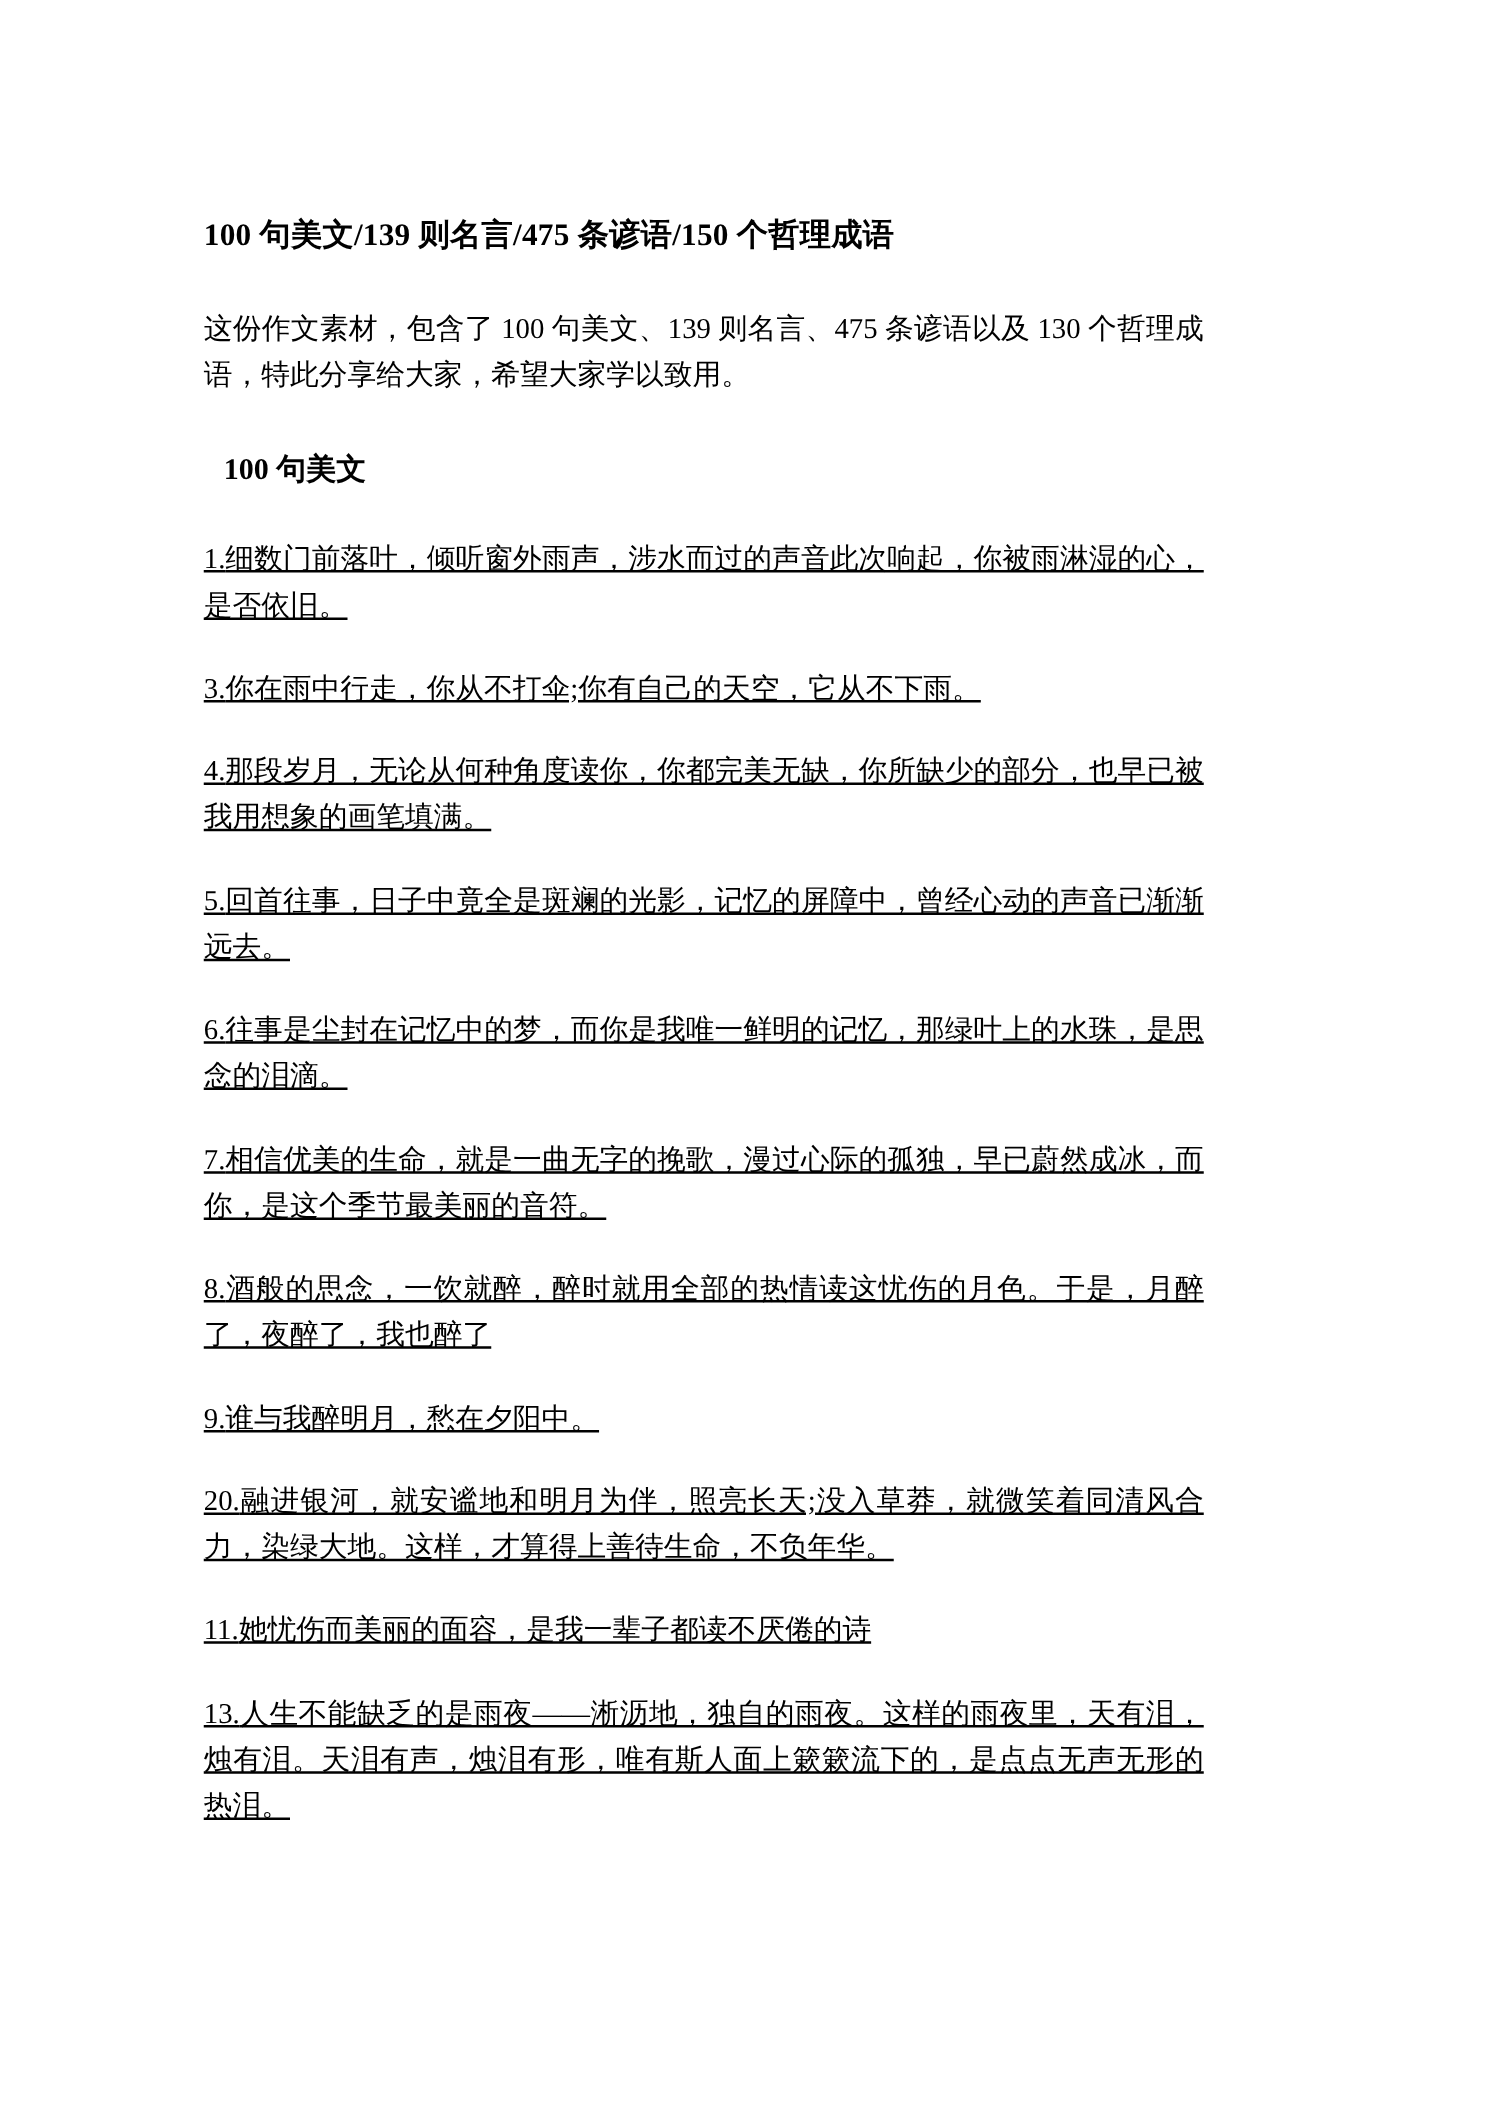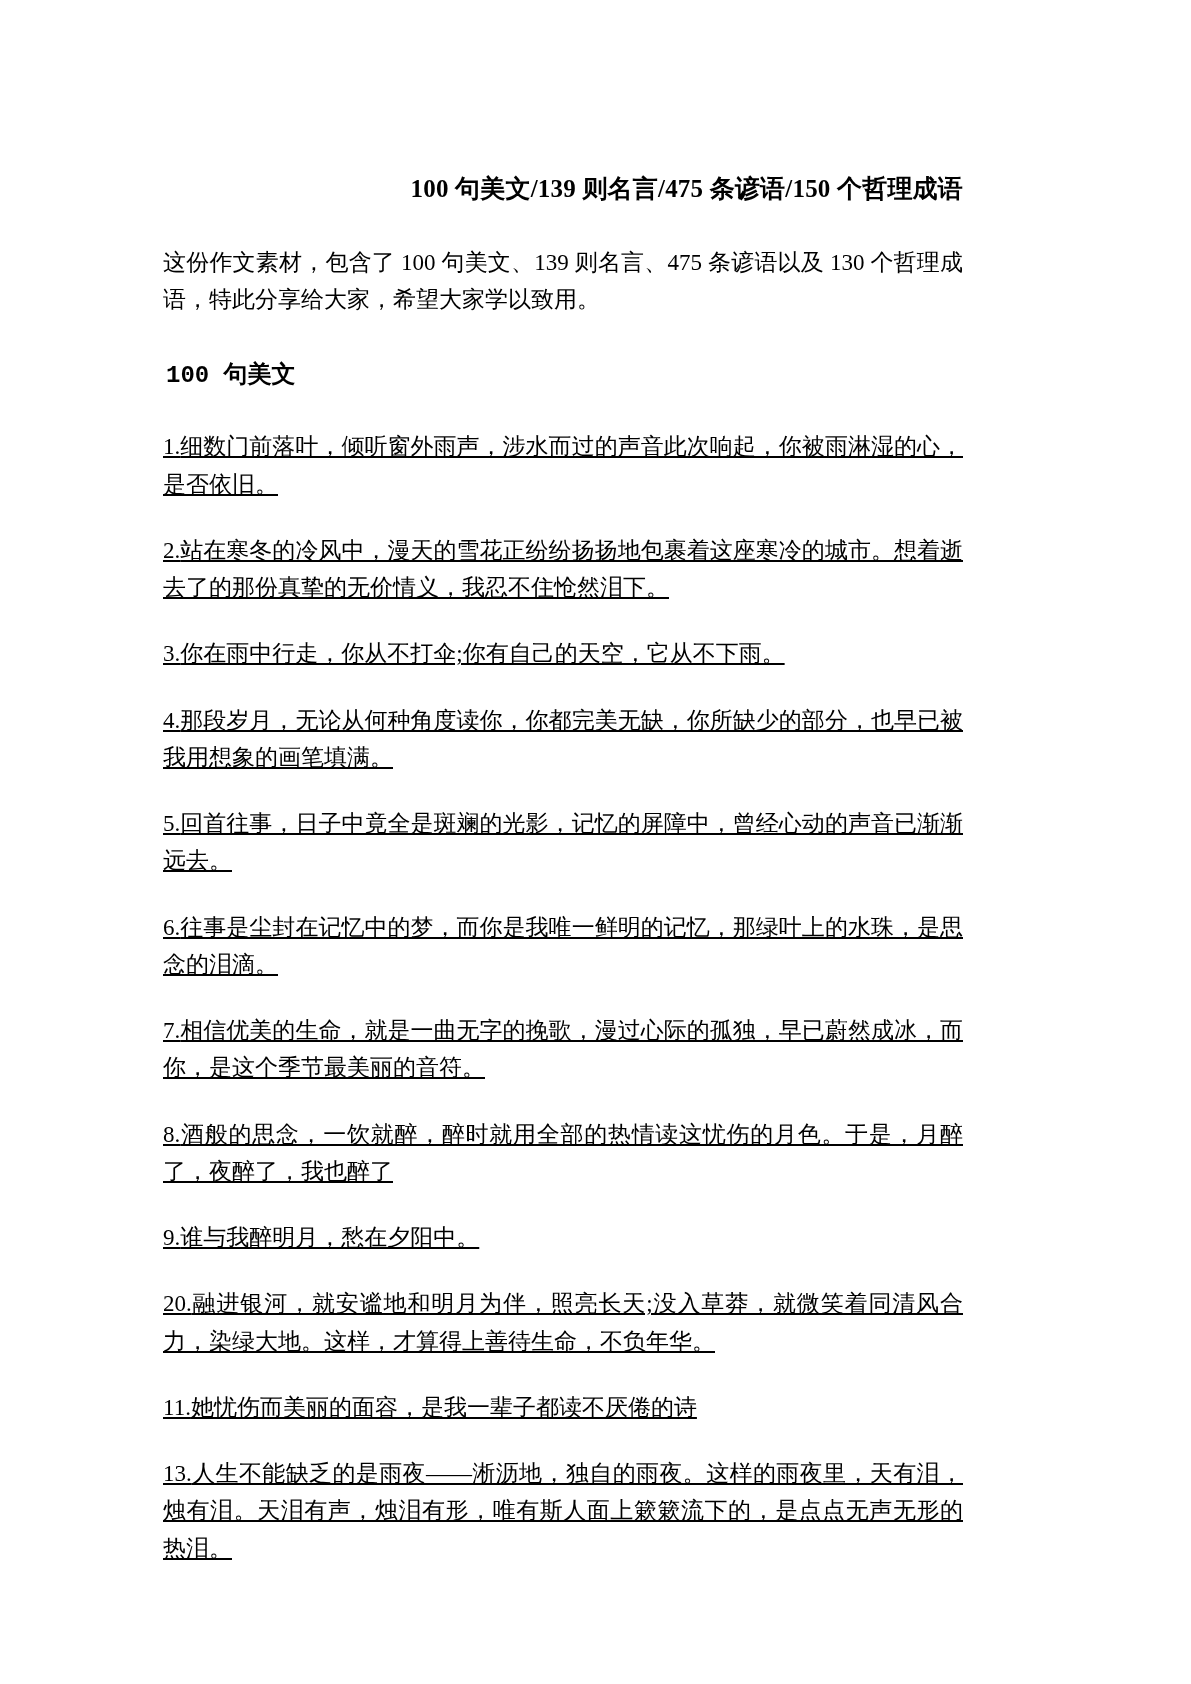--- a/index.html
+++ b/index.html
@@ -15,40 +15,39 @@
     -webkit-font-smoothing: antialiased;
   }
   .page {
     box-sizing: border-box;
     width: 1191px;
     min-height: 1684px;
     padding: 172px 228px 80px 163px;
     background: #ffffff;
   }
   .doc-title {
-    text-align: right;
+    text-align: left;
     font-size: 25px;
     font-weight: bold;
     line-height: 1.35;
     margin: 0 0 38px 0;
     letter-spacing: 0.2px;
   }
   .intro {
     font-size: 23px;
     line-height: 1.62;
     margin: 0 0 40px 0;
     text-align: justify;
     text-justify: inter-ideograph;
   }
   .section-heading {
     font-size: 24px;
     font-weight: bold;
     line-height: 1.5;
-    margin: 0 0 34px 3px;
-    font-family: Liberation Mono, monospace;
+    margin: 0 0 34px 16px;
   }
   .entry {
     font-size: 23px;
     line-height: 1.62;
     margin: 0 0 29px 0;
     text-align: justify;
     text-justify: inter-ideograph;
     text-decoration: underline;
   }
   .entry:last-child {
@@ -61,21 +60,20 @@
 <div class="page">
 
   <h1 class="doc-title">100 句美文/139 则名言/475 条谚语/150 个哲理成语</h1>
 
   <p class="intro">这份作文素材，包含了 100 句美文、139 则名言、475 条谚语以及 130 个哲理成语，特此分享给大家，希望大家学以致用。</p>
 
   <h2 class="section-heading">100 句美文</h2>
 
   <div>
     <p class="entry"><span>1.</span><span>细数门前落叶，倾听窗外雨声，涉水而过的声音此次响起，你被雨淋湿的心，是否依旧。</span></p>
-    <p class="entry"><span>2.</span><span>站在寒冬的冷风中，漫天的雪花正纷纷扬扬地包裹着这座寒冷的城市。想着逝去了的那份真挚的无价情义，我忍不住怆然泪下。</span></p>
     <p class="entry"><span>3.</span><span>你在雨中行走，你从不打伞;你有自己的天空，它从不下雨。</span></p>
     <p class="entry"><span>4.</span><span>那段岁月，无论从何种角度读你，你都完美无缺，你所缺少的部分，也早已被我用想象的画笔填满。</span></p>
     <p class="entry"><span>5.</span><span>回首往事，日子中竟全是斑斓的光影，记忆的屏障中，曾经心动的声音已渐渐远去。</span></p>
     <p class="entry"><span>6.</span><span>往事是尘封在记忆中的梦，而你是我唯一鲜明的记忆，那绿叶上的水珠，是思念的泪滴。</span></p>
     <p class="entry"><span>7.</span><span>相信优美的生命，就是一曲无字的挽歌，漫过心际的孤独，早已蔚然成冰，而你，是这个季节最美丽的音符。</span></p>
     <p class="entry"><span>8.</span><span>酒般的思念，一饮就醉，醉时就用全部的热情读这忧伤的月色。于是，月醉了，夜醉了，我也醉了</span></p>
     <p class="entry"><span>9.</span><span>谁与我醉明月，愁在夕阳中。</span></p>
     <p class="entry"><span>20.</span><span>融进银河，就安谧地和明月为伴，照亮长天;没入草莽，就微笑着同清风合力，染绿大地。这样，才算得上善待生命，不负年华。</span></p>
     <p class="entry"><span>11.</span><span>她忧伤而美丽的面容，是我一辈子都读不厌倦的诗</span></p>
     <p class="entry"><span>13.</span><span>人生不能缺乏的是雨夜——淅沥地，独自的雨夜。这样的雨夜里，天有泪，烛有泪。天泪有声，烛泪有形，唯有斯人面上簌簌流下的，是点点无声无形的热泪。</span></p>

